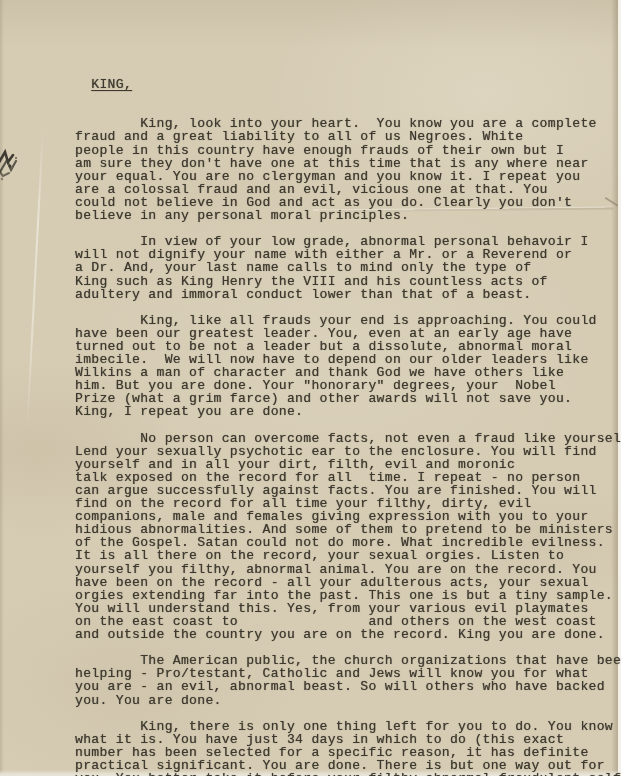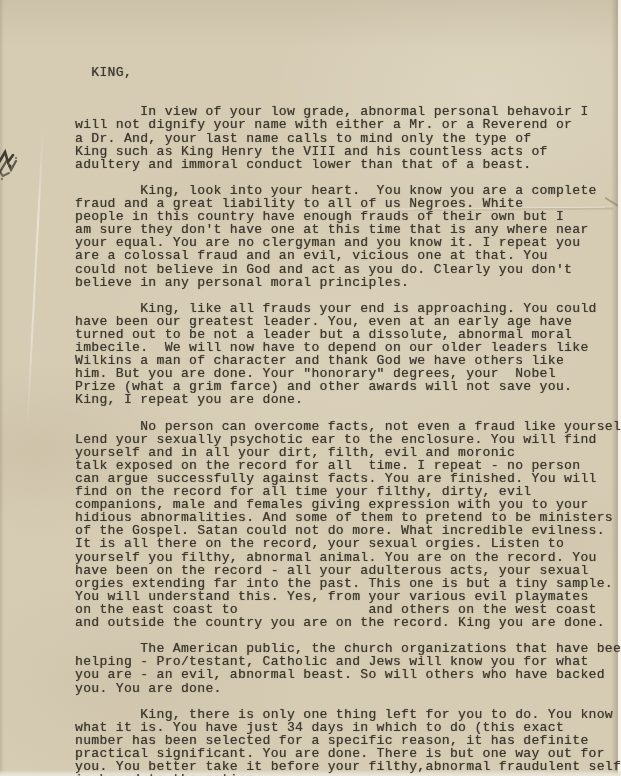--- a/index.html
+++ b/index.html
@@ -63,22 +63,24 @@
     position: absolute; left: 75px; top: 53px; width: 540px;
     color: #3d392f;
     font-size: 13px;
     line-height: 13.1px;
     letter-spacing: 0.35px;
     white-space: pre;
     text-shadow: 0 0 1px rgba(58,52,40,0.55), 0.4px 0.4px 0 rgba(58,52,40,0.25);
   }
   .salutation {
     display: inline-block;
+    text-decoration: underline;
     text-underline-offset: 2px;
     margin-bottom: 13.1px;
+    margin-top: 12px;
   }
   .para { margin: 0 0 13.1px 0; }
   .para:last-child { margin-bottom: 0; }
 </style>
 </head>
 <body>
 
 <div class="paper"></div>
 
 <div class="crease-v"></div>
@@ -95,32 +97,32 @@
     <path d="M4 26 L11 14 L15 24 L20 15" stroke-width="2.2" opacity="0.8"></path>
     <path d="M1 22 L7 30 L13 27" stroke-width="2.0" opacity="0.7"></path>
     <circle cx="14" cy="20" r="1.6" fill="#2c2922" stroke="none"></circle>
     <circle cx="20" cy="12" r="1.1" fill="#2c2922" stroke="none" opacity="0.7"></circle>
     <circle cx="6" cy="33" r="1.2" fill="#2c2922" stroke="none" opacity="0.5"></circle>
   </g>
 </svg>
 
 <div class="letter">
   <span class="salutation">KING,</span>
-  <div id="paras"><div class="para">        In view of your low grade, abnormal personal behavoir I
-will not dignify your name with either a Mr. or a Reverend or
-a Dr. And, your last name calls to mind only the type of
-King such as King Henry the VIII and his countless acts of
-adultery and immoral conduct lower than that of a beast.</div><div class="para">        King, look into your heart.  You know you are a complete
+  <div id="paras"><div class="para">        King, look into your heart.  You know you are a complete
 fraud and a great liability to all of us Negroes. White
 people in this country have enough frauds of their own but I
 am sure they don't have one at this time that is any where near
 your equal. You are no clergyman and you know it. I repeat you
 are a colossal fraud and an evil, vicious one at that. You
 could not believe in God and act as you do. Clearly you don't
-believe in any personal moral principles.</div><div class="para">        King, like all frauds your end is approaching. You could
+believe in any personal moral principles.</div><div class="para">        In view of your low grade, abnormal personal behavoir I
+will not dignify your name with either a Mr. or a Reverend or
+a Dr. And, your last name calls to mind only the type of
+King such as King Henry the VIII and his countless acts of
+adultery and immoral conduct lower than that of a beast.</div><div class="para">        King, like all frauds your end is approaching. You could
 have been our greatest leader. You, even at an early age have
 turned out to be not a leader but a dissolute, abnormal moral
 imbecile.  We will now have to depend on our older leaders like
 Wilkins a man of character and thank God we have others like
 him. But you are done. Your "honorary" degrees, your  Nobel
 Prize (what a grim farce) and other awards will not save you.
 King, I repeat you are done.</div><div class="para">        No person can overcome facts, not even a fraud like yourself.
 Lend your sexually psychotic ear to the enclosure. You will find
 yourself and in all your dirt, filth, evil and moronic
 talk exposed on the record for all  time. I repeat - no person

